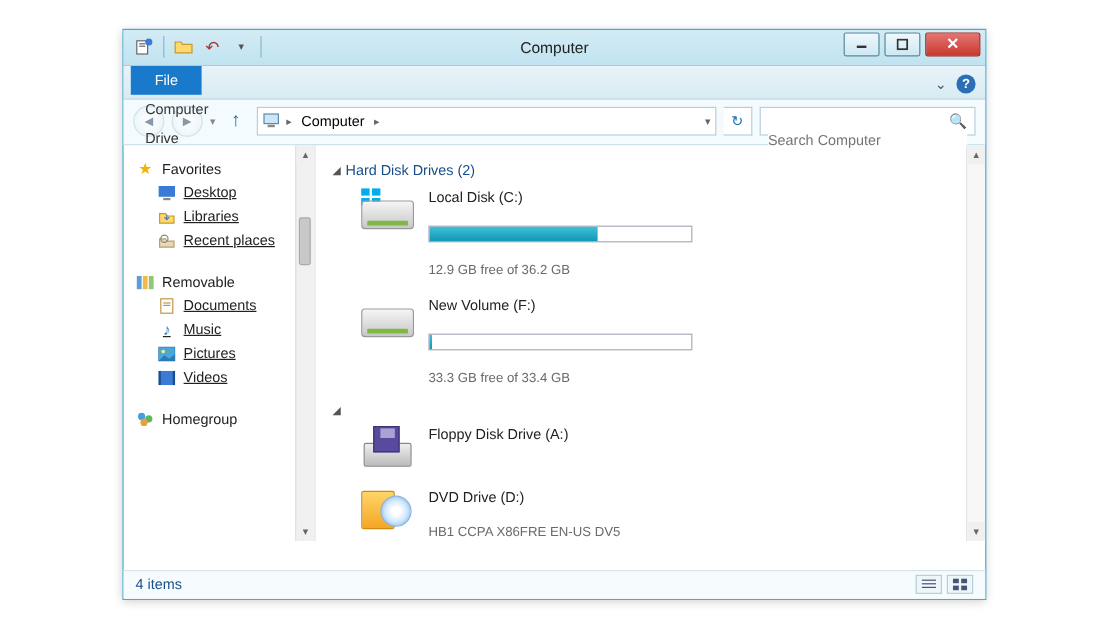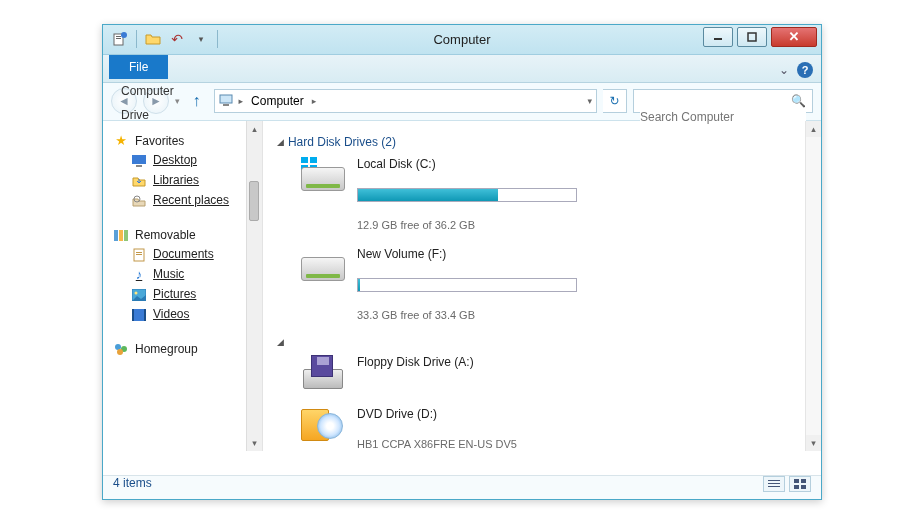--- a/index.html
+++ b/index.html
@@ -66,21 +66,21 @@
 .floppy-icon { width:44px; height:36px; position:relative; }
 .floppy-drive { width:40px; height:20px; margin-top:14px; margin-left:2px; background:linear-gradient(#eee,#bbb); border:1px solid #888; border-radius:2px; }
 .floppy-disk { position:absolute; top:0; left:10px; width:22px; height:22px; background:#5a4a9e; border:1px solid #3d3276; }
 .floppy-disk::after{ content:""; position:absolute; top:1px; left:5px; width:12px; height:8px; background:#aaa1d4; }
 
 .dvd-icon { width:44px; height:36px; position:relative; }
 .dvd-case { width:28px; height:32px; background:linear-gradient(#ffd568,#f5a623); border:1px solid #d18a12; border-radius:2px; position:absolute; top:2px; left:0; }
 .dvd-disc { position:absolute; width:26px; height:26px; border-radius:50%; background:radial-gradient(circle,#fff 20%,#cfe6ff 55%,#9bc6ee 75%); border:1px solid #89b5da; top:6px; left:16px; }
 
 
-.statusbar { height: 24px; border-top: 1px solid #d8e4ea; background:#f6fbfd; display:flex; align-items:flex-start; padding:0 10px; color:#1a4e8a; justify-content:space-between;margin-top:24px; }
+.statusbar { height: 24px; border-top: 1px solid #d8e4ea; background:#f6fbfd; display:flex; align-items:center; padding:0 10px; color:#1a4e8a; justify-content:space-between;margin-top:24px; }
 .view-toggles { display:flex; gap:4px; }
 .view-toggle { width:22px; height:16px; border:1px solid #b5cfdd; background:#eef6fa; display:flex; align-items:center; justify-content:center; font-size:10px; color:#457; }
 </style>
 </head>
 <body>
 
 <div class="window">
 
   <div class="titlebar">
     <div class="qat">

